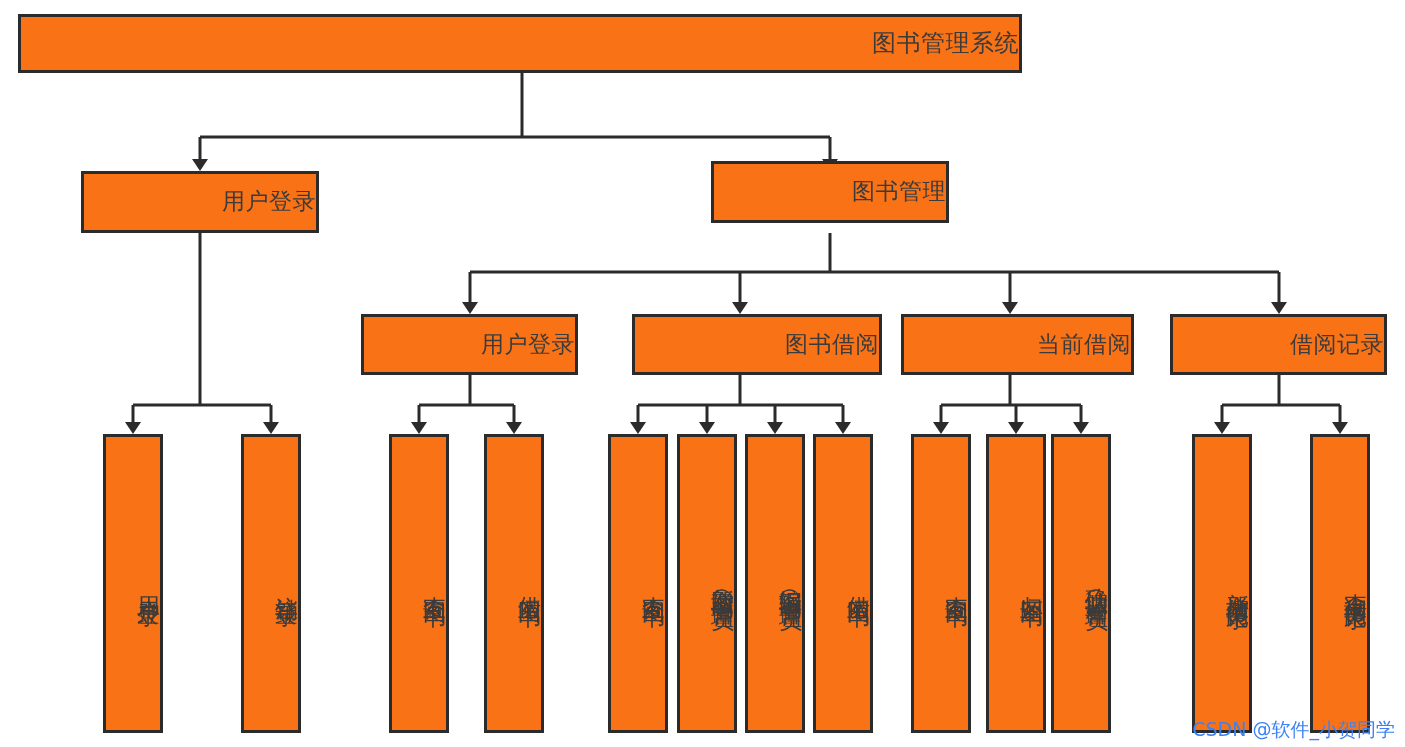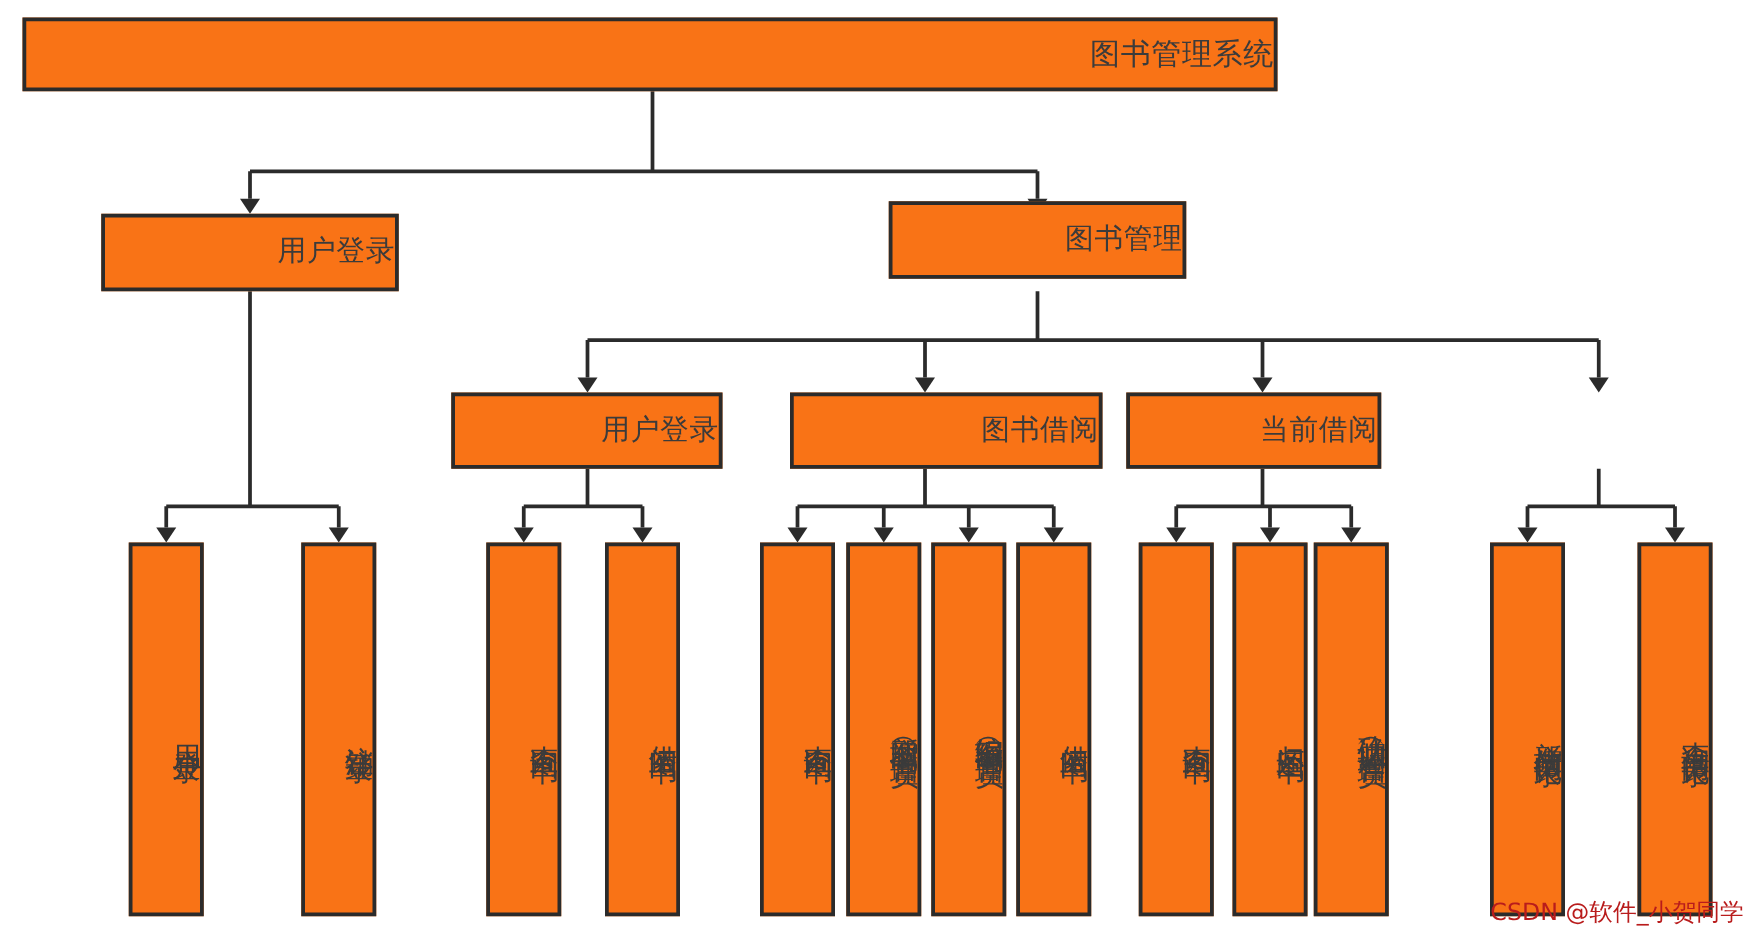--- a/index.html
+++ b/index.html
@@ -50,21 +50,21 @@
     white-space: nowrap;
   }
   .node.root .node-label {
     font-size: 24px;
   }
   #watermark {
     position: absolute;
     right: 10px;
     bottom: 4px;
     font-size: 19px;
-    color: #b91c1c;
+    color: #3b82f6;
     white-space: nowrap;
     pointer-events: none;
   }
 </style>
 </head>
 <body>
 
 <div id="diagram-root">
 
   <svg id="diagram-svg" viewBox="0 0 1405 747" xmlns="http://www.w3.org/2000/svg">
@@ -142,24 +142,27 @@
   </div>
 
   <div class="node" style="left:361px; top:314px; width:217px; height:61px;">
     <span class="node-label">用户登录</span>
   </div>
 
   <div class="node" style="left:632px; top:314px; width:250px; height:61px;">
     <span class="node-label">图书借阅</span>
   </div>
 
-  <div class="node" style="left:901px; top:314px; width:204px; height:61px;">
+  <div class="node" style="left:901px; top:314px; width:233px; height:61px;">
     <span class="node-label">当前借阅</span>
   </div>
 
+  <div class="node" style="left:1170px; top:314px; width:217px; height:61px;">
+    <span class="node-label">借阅记录</span>
+  </div>
 
   <div id="leaf-layer">
       <div class="node leaf" style="left: 103px; top: 434px; width: 60px; height: 299px;">
         <span class="node-label">用户登录</span>
       </div>
       <div class="node leaf" style="left: 241px; top: 434px; width: 60px; height: 299px;">
         <span class="node-label">注销登录</span>
       </div>
       <div class="node leaf" style="left: 389px; top: 434px; width: 60px; height: 299px;">
         <span class="node-label">查询图书</span>

